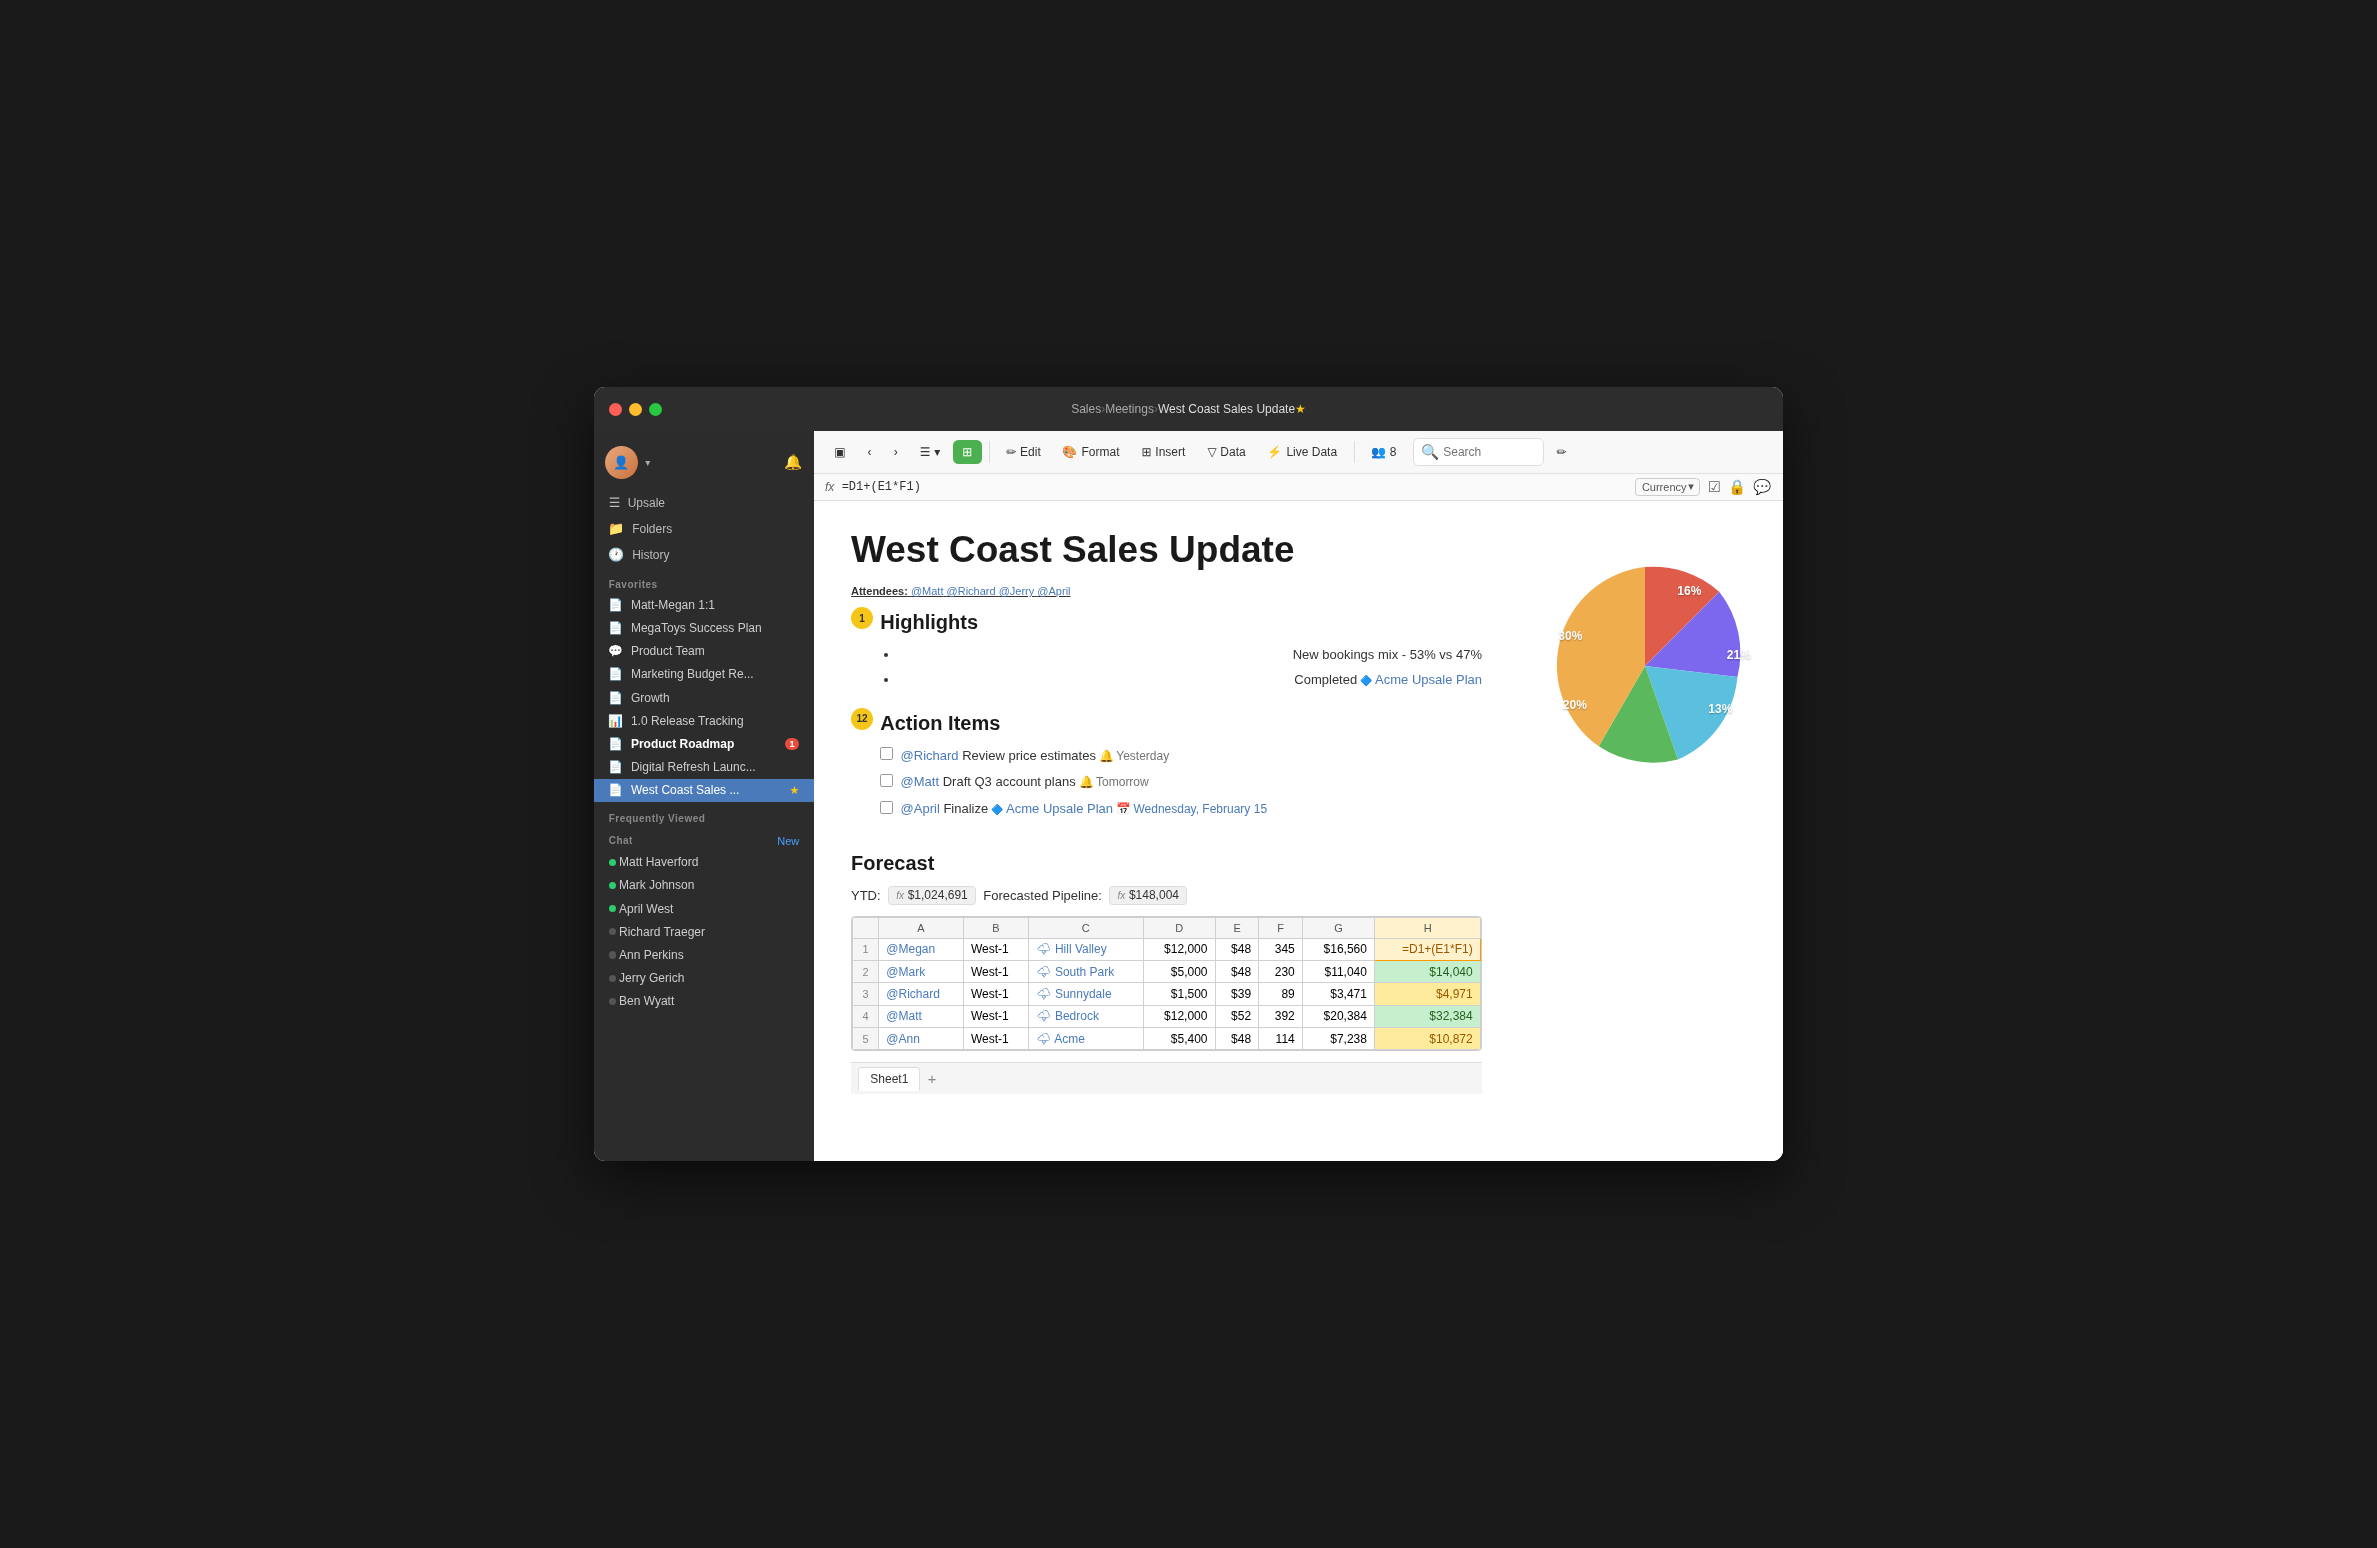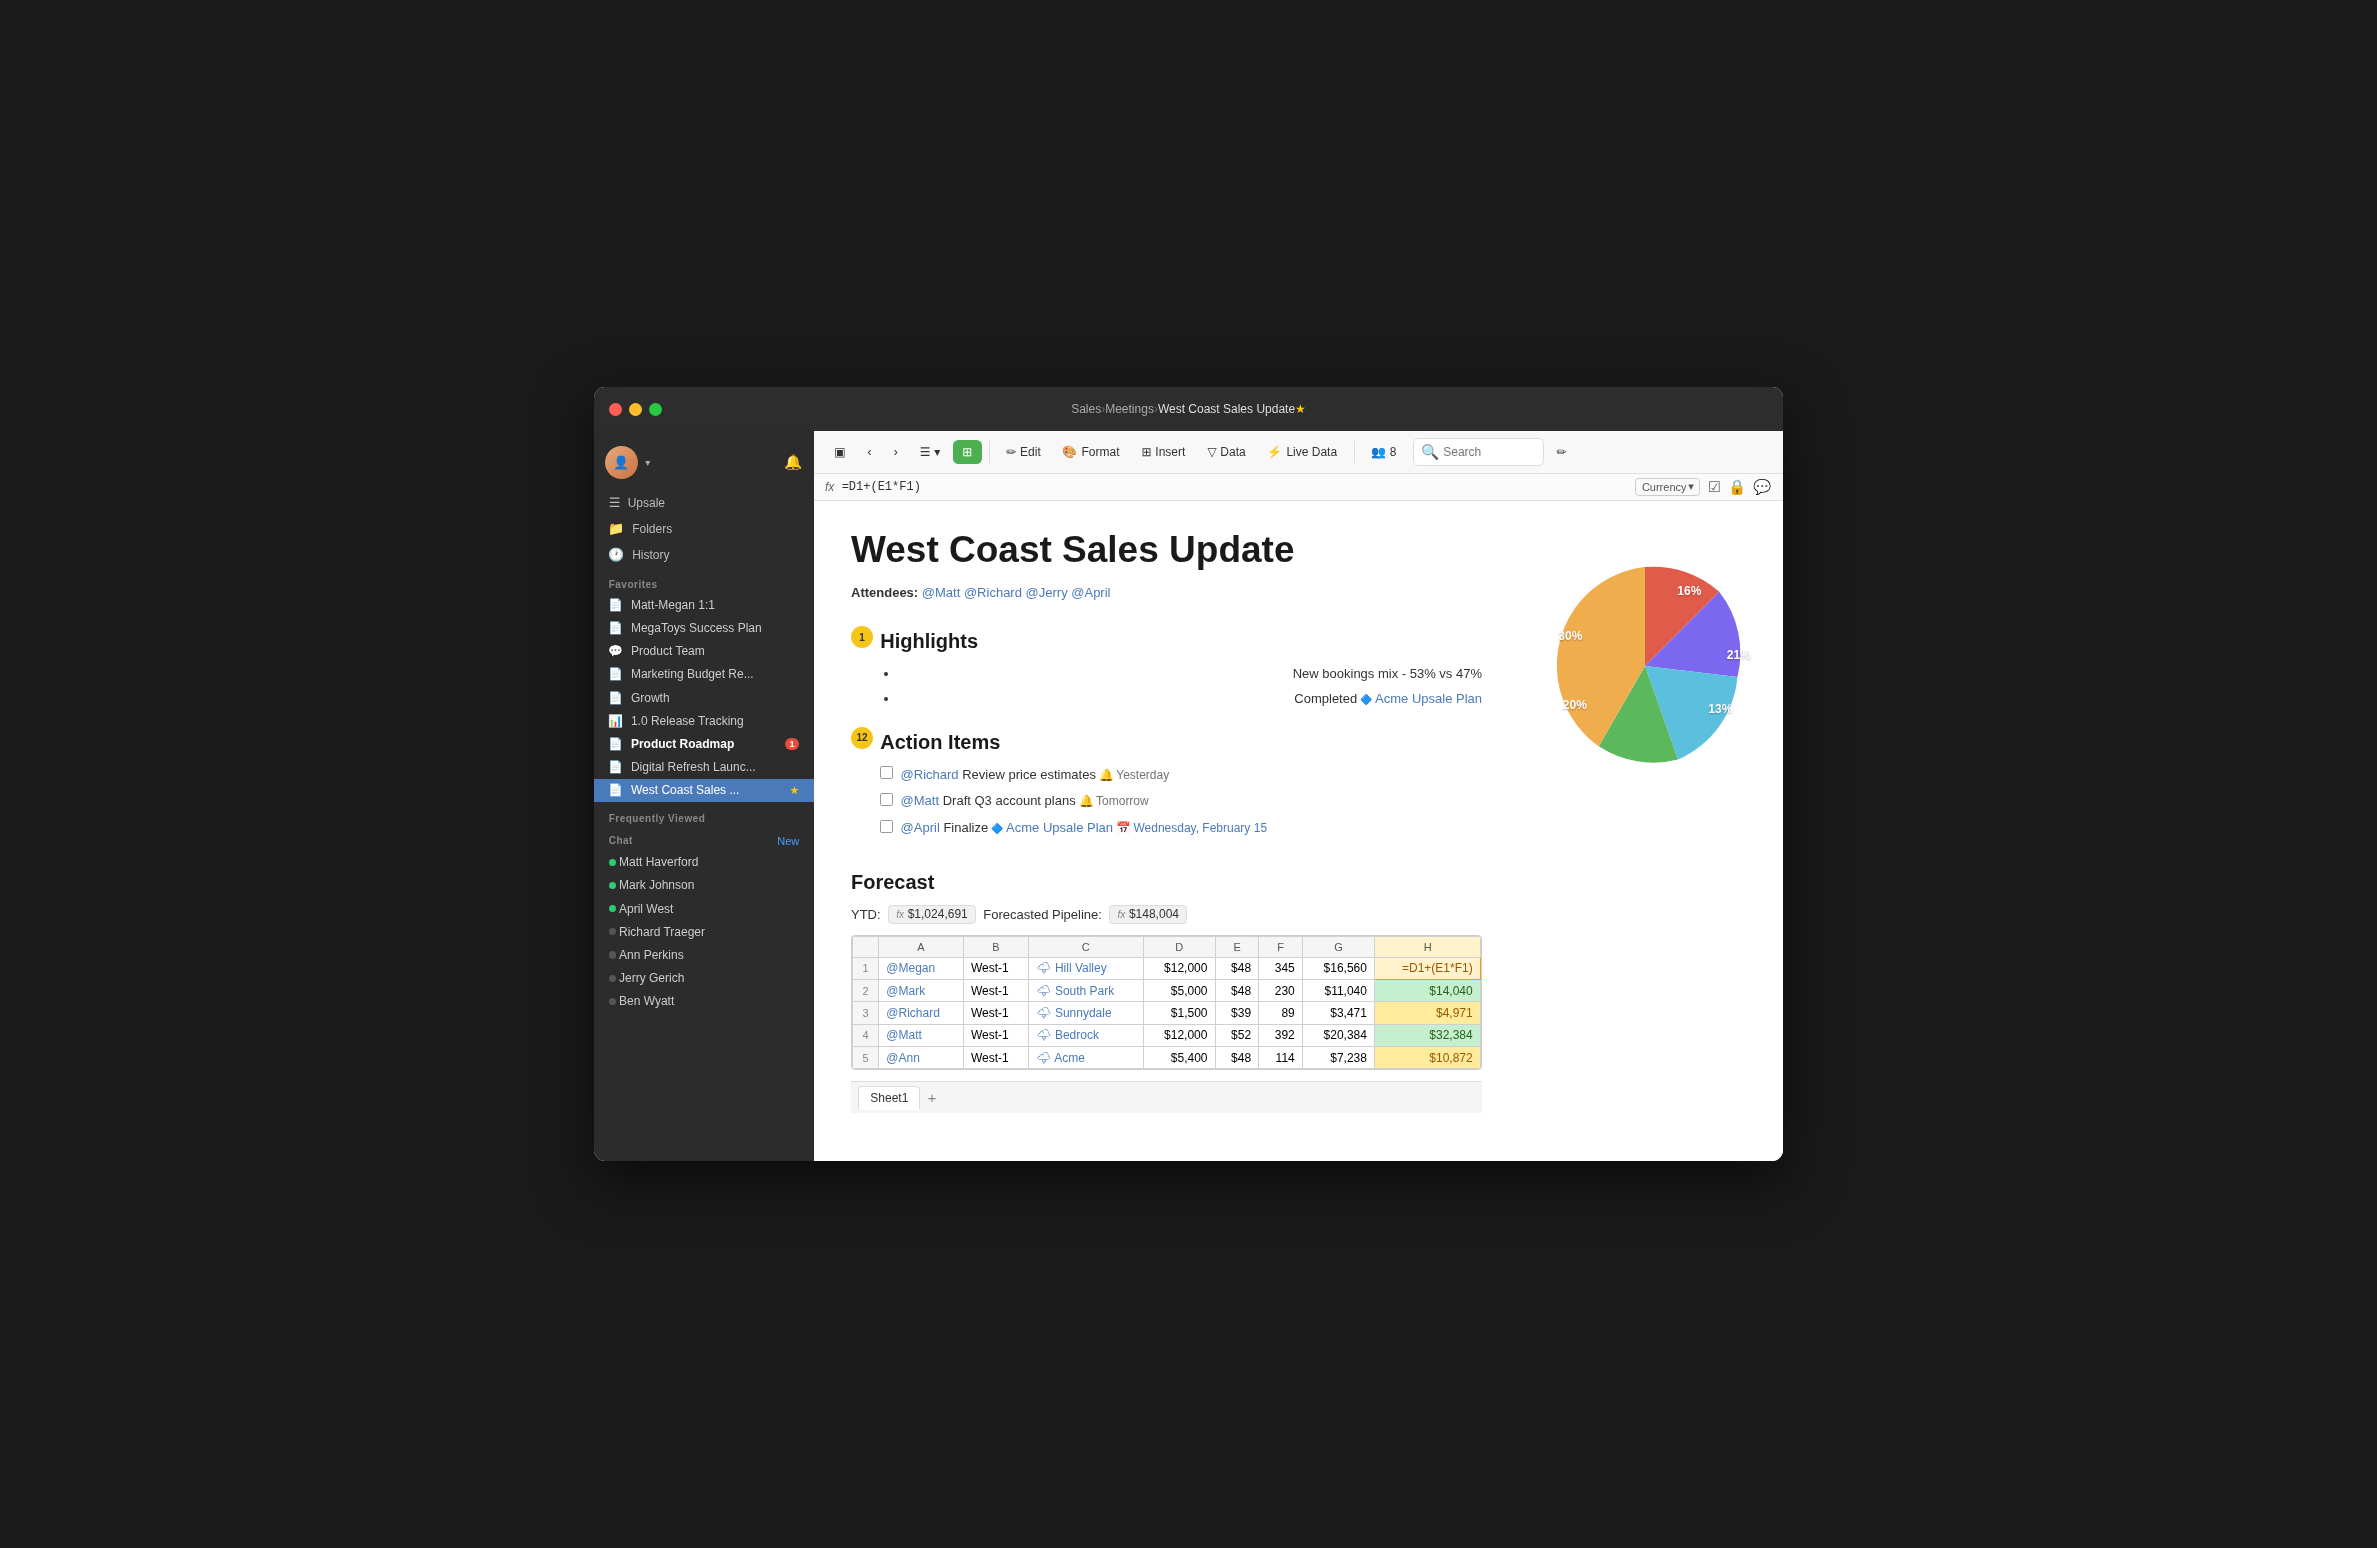--- a/index.html
+++ b/index.html
@@ -255,23 +255,24 @@
       overflow-y: auto;
     }
     .doc-title {
       font-size: 37px;
       font-weight: 800;
       color: #1a1a1a;
       margin-bottom: 14.7px;
       line-height: 1.1;
     }
     .attendees-line {
-      font-size: 13px;
-      margin-bottom: 26px;
+      font-size: 11px;
+      margin-bottom: 10px;
       color: #333;
+      text-decoration: underline;
     }
     .attendees-line strong { font-weight: 600; }
     .mention { color: #4a7aba; cursor: pointer; }
     .section-heading {
       font-size: 20px;
       font-weight: 700;
       color: #1a1a1a;
       margin-bottom: 11px;
       margin-top: 3.7px;
     }

